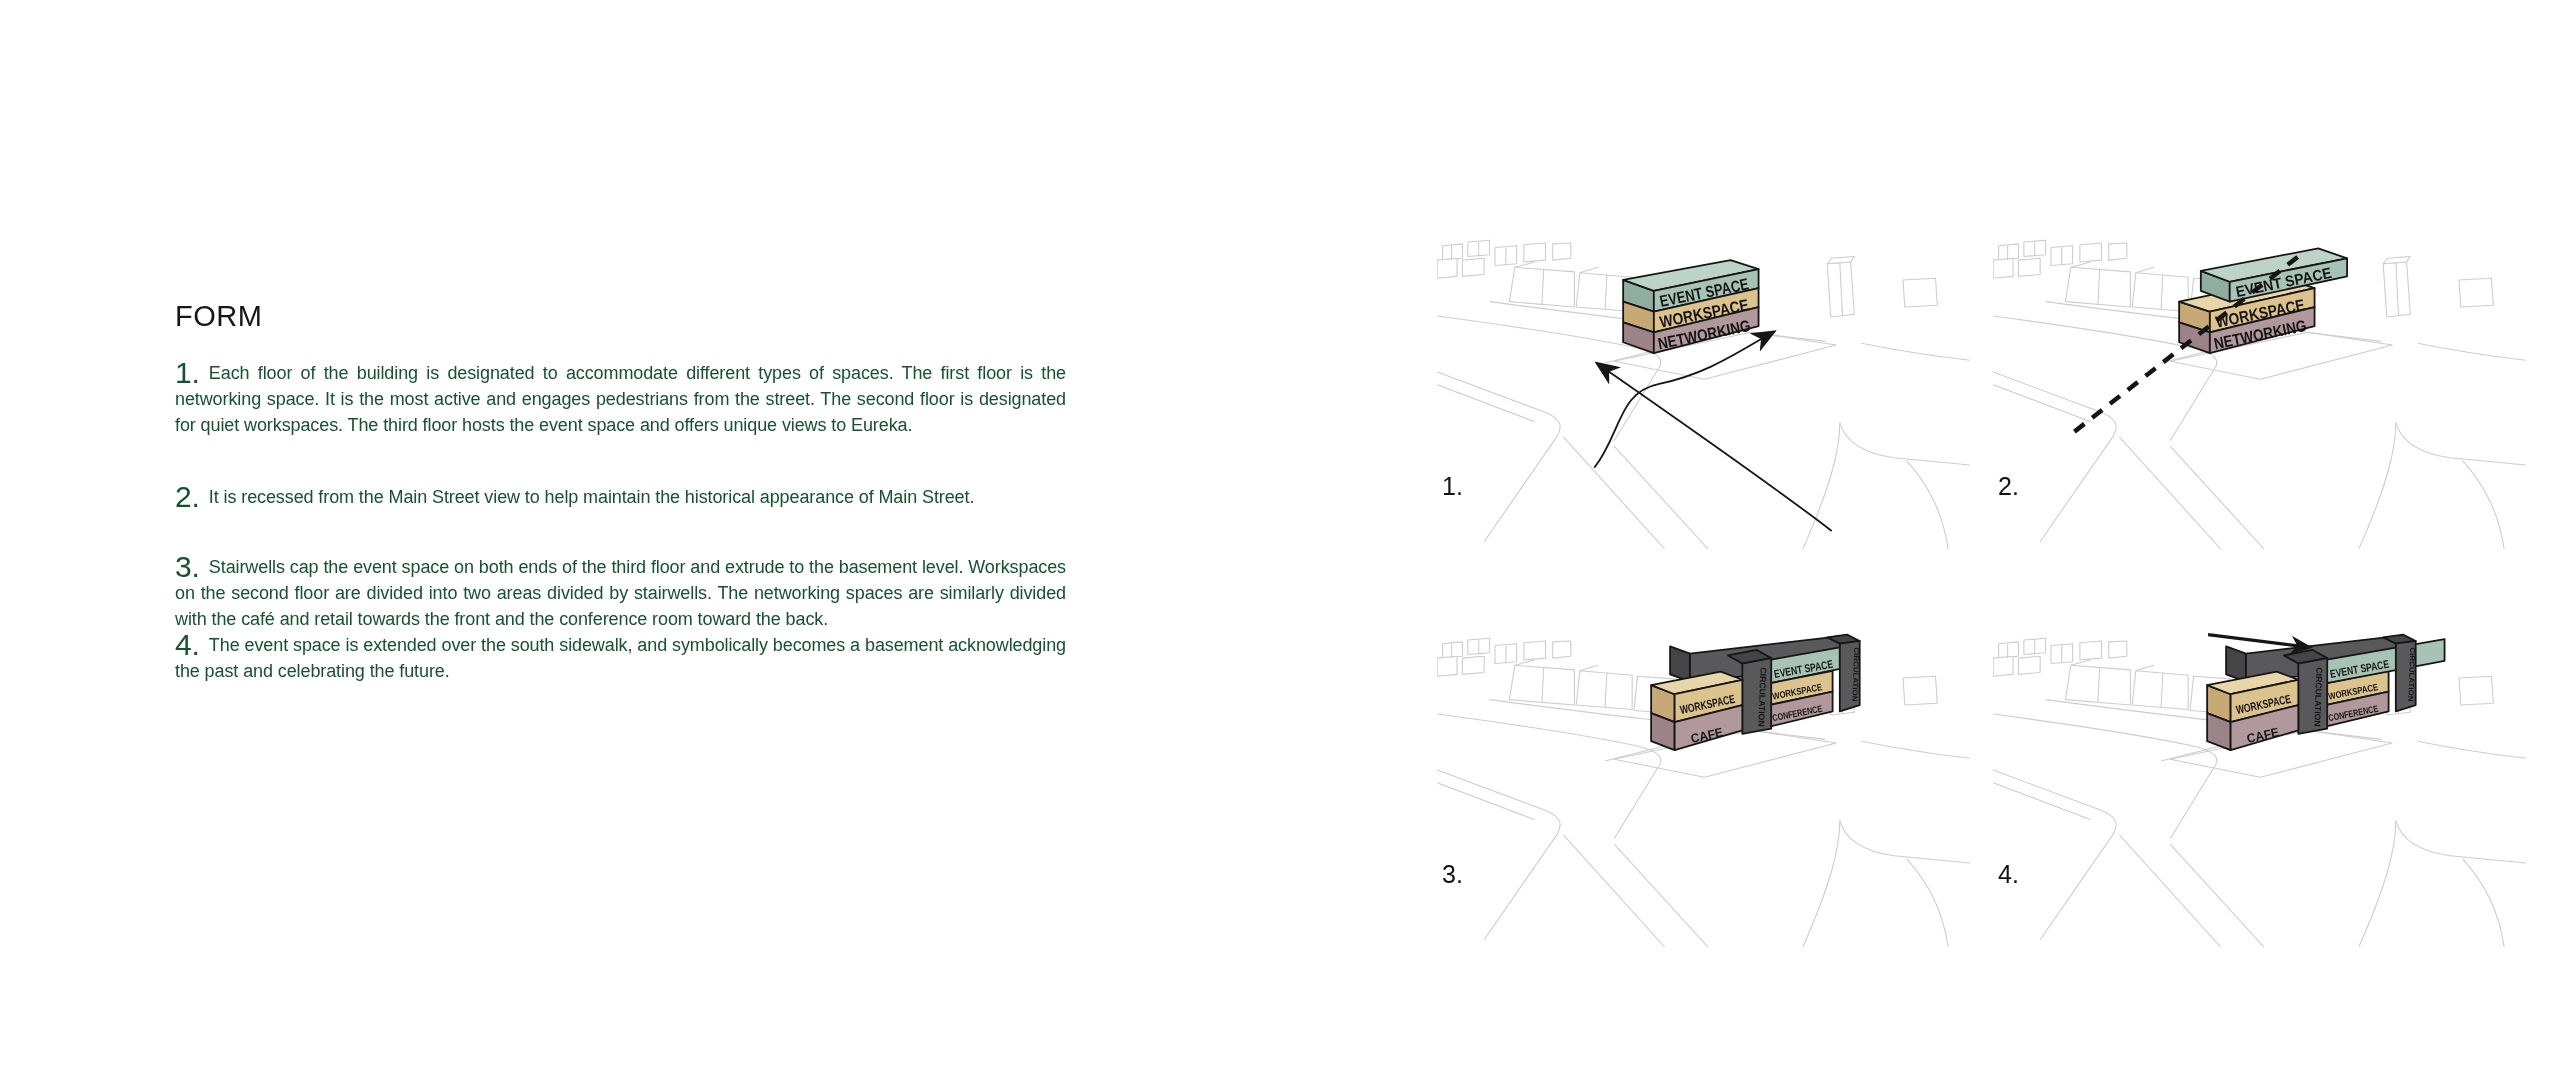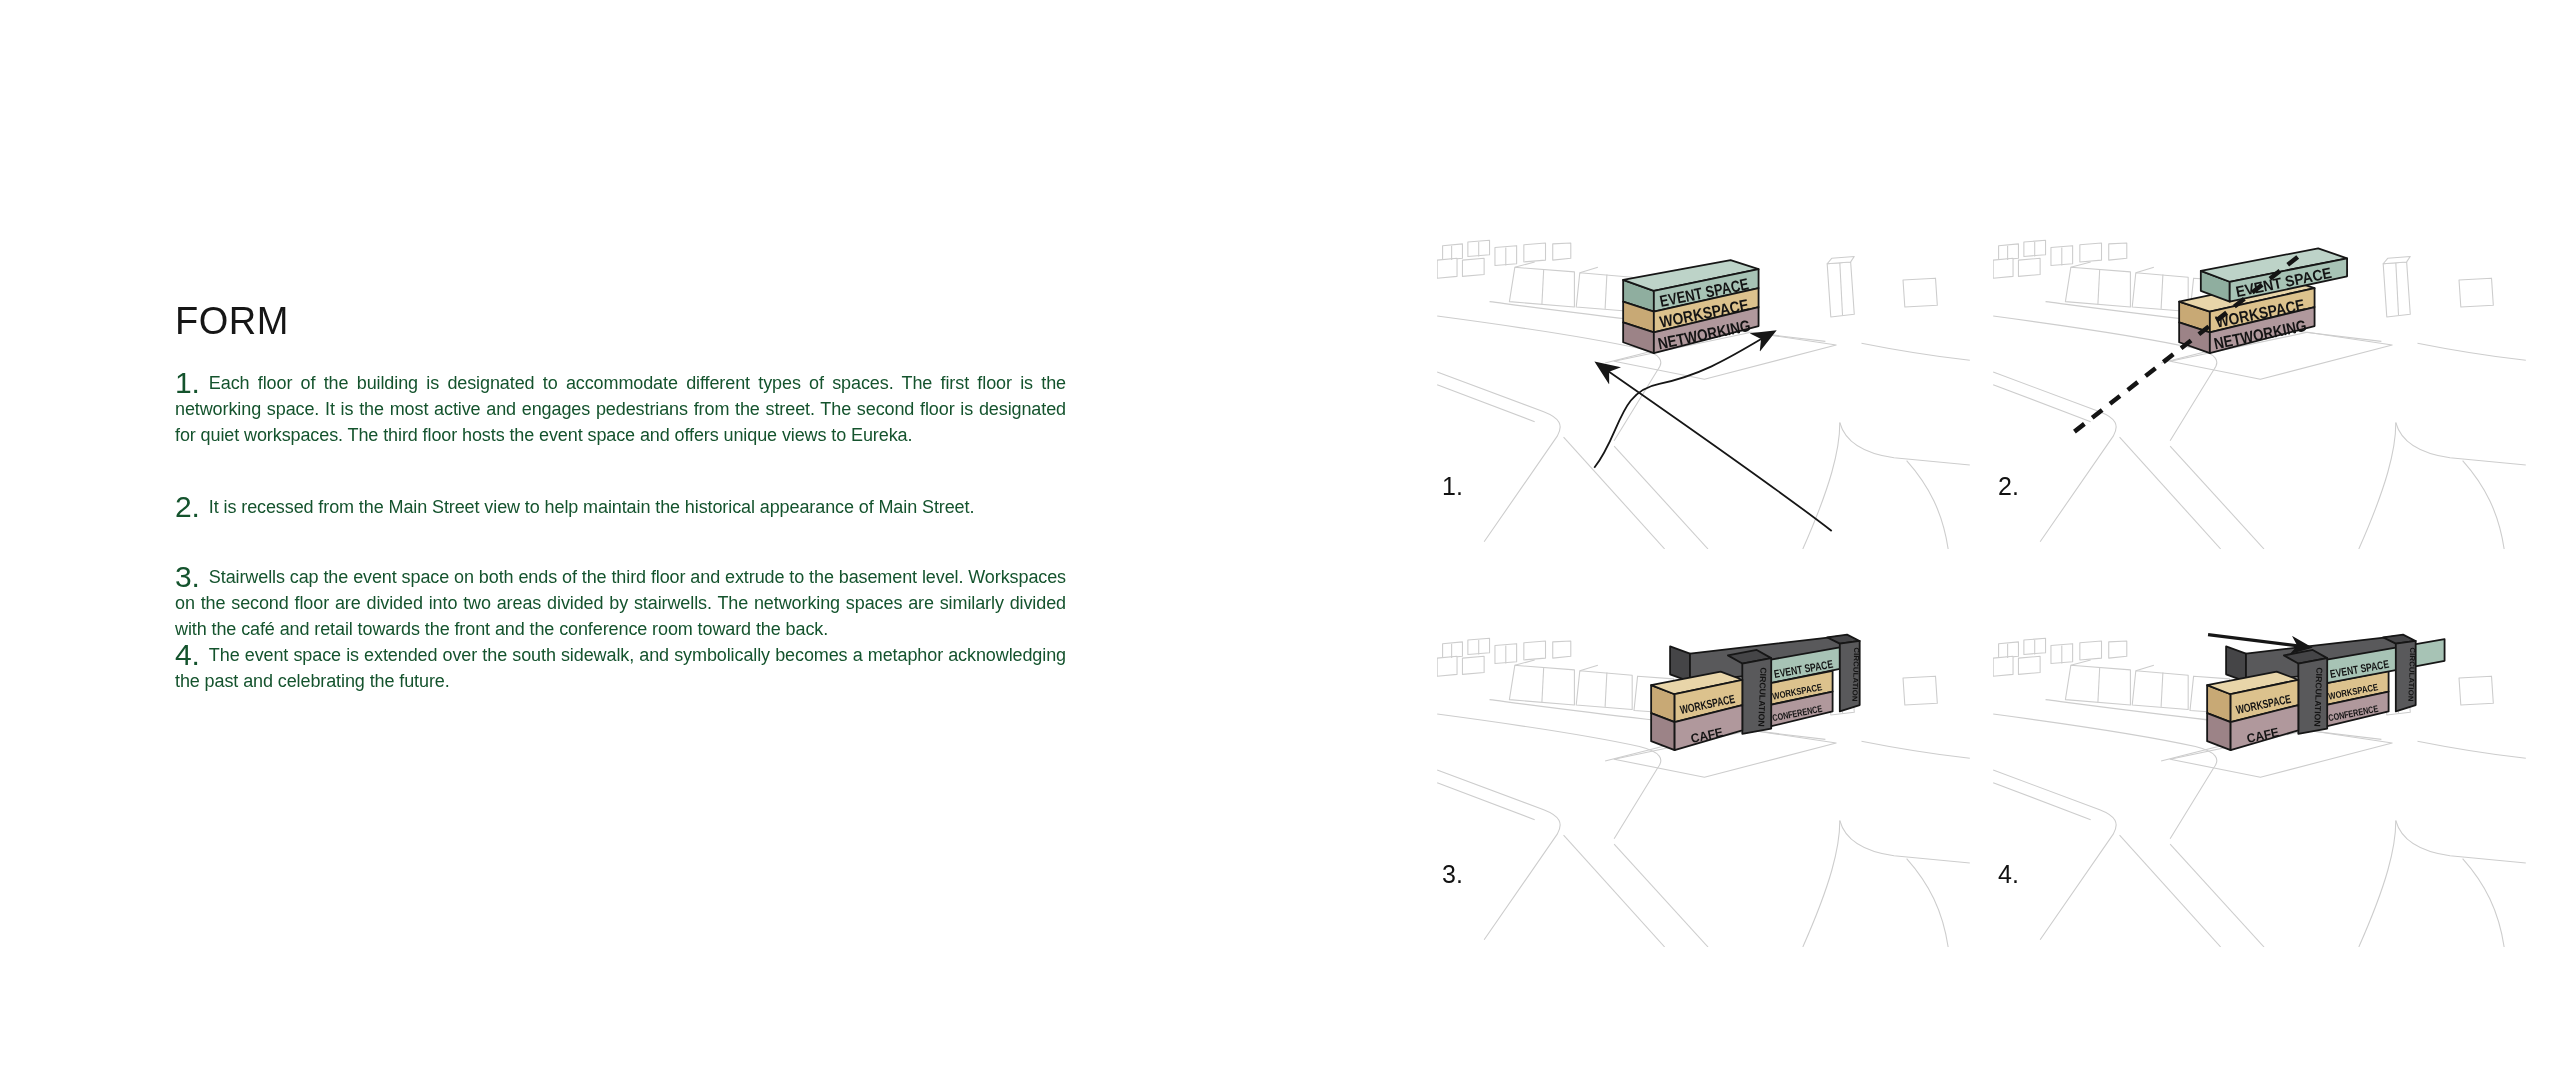--- a/index.html
+++ b/index.html
@@ -1,19 +1,19 @@
 <!DOCTYPE html>
 <html style="font-size:14.5px"><head>
 <meta charset="utf-8">
 <style>
   html,body{margin:0;padding:0;background:#ffffff;}
   .stage{position:relative;width:2576px;height:1085px;background:#ffffff;overflow:hidden;
          font-family:"Liberation Sans",sans-serif;color:#1a1a1a;}
   .text-block{position:absolute;left:175px;top:300px;width:891px;}
-  .form-title{font-size:38px;letter-spacing:0.5px;font-weight:400;color:#161616;margin:0 0 27px 0;}
+  .form-title{font-size:29px;letter-spacing:0.5px;font-weight:400;color:#161616;margin:0 0 27px 0;}
   .para{font-size:18px;line-height:26px;text-align:justify;letter-spacing:-0.1px;color:#14532d;margin:0;}
   .para .num{font-size:30px;line-height:18px;vertical-align:-3.6px;margin-right:9px;}
   .mb1{margin-bottom:46px;} .mb2{margin-bottom:44px;} .mb3{}
   .panel{position:absolute;width:533px;height:325px;}
   .plabel{position:absolute;font-size:25px;color:#111;}
   svg text{font-family:"Liberation Sans",sans-serif;font-weight:bold;fill:#141414;}
   .hiddefs{position:absolute;width:0;height:0;}
 </style>
 </head>
 <body>
@@ -66,21 +66,21 @@
         <path d="M186,154 L344,114" fill="none"></path>
       </g>
     </defs>
   </svg>
 
   <div class="text-block">
     <h1 class="form-title">FORM</h1>
     <p class="para mb1"><span class="num">1.</span><span>Each floor of the building is designated to accommodate different types of spaces. The first floor is the networking space. It is the most active and engages pedestrians from the street. The second floor is designated for quiet workspaces. The third floor hosts the event space and offers unique views to Eureka.</span></p>
     <p class="para mb2"><span class="num">2.</span><span>It is recessed from the Main Street view to help maintain the historical appearance of Main Street.</span></p>
     <p class="para mb3"><span class="num">3.</span><span>Stairwells cap the event space on both ends of the third floor and extrude to the basement level. Workspaces on the second floor are divided into two areas divided by stairwells. The networking spaces are similarly divided with the café and retail towards the front and the conference room toward the back.</span></p>
-    <p class="para"><span class="num">4.</span><span>The event space is extended over the south sidewalk, and symbolically becomes a metaphor acknowledging the past and celebrating the future.</span></p>
+    <p class="para"><span class="num">4.</span><span>The event space is extended over the south sidewalk, and symbolically becomes a basement acknowledging the past and celebrating the future.</span></p>
   </div>
 
   <svg class="panel" style="left:1437px;top:224px" viewBox="0 0 590 360">
     <use href="#city"></use>
     <g stroke="#161616" stroke-width="2" stroke-linejoin="round">
       <polygon points="206,62 240,74 240,97 206,86" fill="#8fae9f"></polygon>
       <polygon points="206,86 240,97 240,120 206,109" fill="#c8a975"></polygon>
       <polygon points="206,109 240,120 240,143 206,131" fill="#9c8387"></polygon>
       <polygon points="206,62 240,74 356,50 325,40" fill="#bdd3c8"></polygon>
       <polygon points="240,74 356,50 356,71 240,97" fill="#a7c3b5"></polygon>

